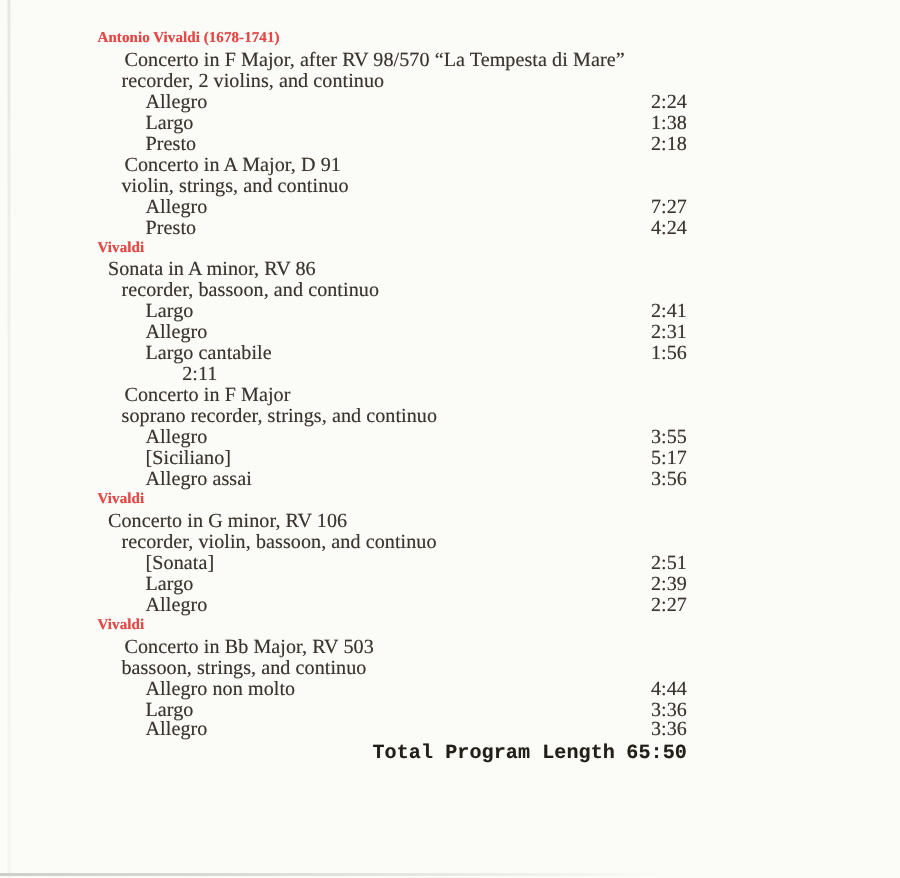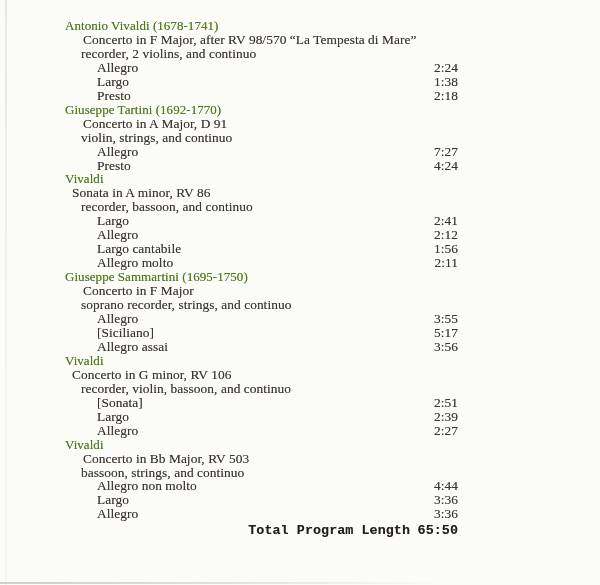--- a/index.html
+++ b/index.html
@@ -21,22 +21,22 @@
     background: linear-gradient(to right, #cfcfc9 0%, #d9d9d4 30%, #e9e9e5 65%, rgba(250,250,247,0) 95%);
   }
   .program {
     position: absolute; left: 65px; top: 19px; width: 393px;
     font-size: 13.4px; line-height: 13.95px;
     color: #3a352e;
     text-shadow: 0 0 0.45px rgba(85,75,62,0.55);
     letter-spacing: 0.05px;
   }
   .composer {
-    margin: 0; font-size: 13px; line-height: 13.95px;
-    font-weight: normal; color: #4d7c0f;
+    margin: 0; font-size: 10px; line-height: 13.95px;
+    font-weight: bold; color: #ef4444;
   }
   .title { padding-left: 18px; }
   .title.narrow { padding-left: 7px; font-family: Liberation Serif, serif; }
   .instr { padding-left: 16px; }
   .movement { display: flex; padding-left: 32px; }
   .mname { flex: 1 1 auto; }
   .mdur { flex: 0 0 48px; width: 48px; text-align: right; }
   .total-row {
     display: flex; justify-content: flex-end; margin-top: 3px;
     font-weight: bold; color: #221e18; font-family: Liberation Mono, monospace;
@@ -62,21 +62,20 @@
       <span class="mname">Largo</span>
       <span class="mdur">1:38</span>
     </div>
     <div class="movement">
       <span class="mname">Presto</span>
       <span class="mdur">2:18</span>
     </div>
   </section>
 
   <section>
-    <h2 class="composer">Giuseppe Tartini (1692-1770)</h2>
     <div class="title">Concerto in A Major, D 91</div>
     <div class="instr">violin, strings, and continuo</div>
     <div class="movement">
       <span class="mname">Allegro</span>
       <span class="mdur">7:27</span>
     </div>
     <div class="movement">
       <span class="mname">Presto</span>
       <span class="mdur">4:24</span>
     </div>
@@ -85,34 +84,32 @@
   <section>
     <h2 class="composer">Vivaldi</h2>
     <div class="title narrow">Sonata in A minor, RV 86</div>
     <div class="instr">recorder, bassoon, and continuo</div>
     <div class="movement">
       <span class="mname">Largo</span>
       <span class="mdur">2:41</span>
     </div>
     <div class="movement">
       <span class="mname">Allegro</span>
-      <span class="mdur">2:12</span>
+      <span class="mdur">2:31</span>
     </div>
     <div class="movement">
       <span class="mname">Largo cantabile</span>
       <span class="mdur">1:56</span>
     </div>
     <div class="movement">
-      <span class="mname">Allegro molto</span>
       <span class="mdur">2:11</span>
     </div>
   </section>
 
   <section>
-    <h2 class="composer">Giuseppe Sammartini (1695-1750)</h2>
     <div class="title">Concerto in F Major</div>
     <div class="instr">soprano recorder, strings, and continuo</div>
     <div class="movement">
       <span class="mname">Allegro</span>
       <span class="mdur">3:55</span>
     </div>
     <div class="movement">
       <span class="mname">[Siciliano]</span>
       <span class="mdur">5:17</span>
     </div>

